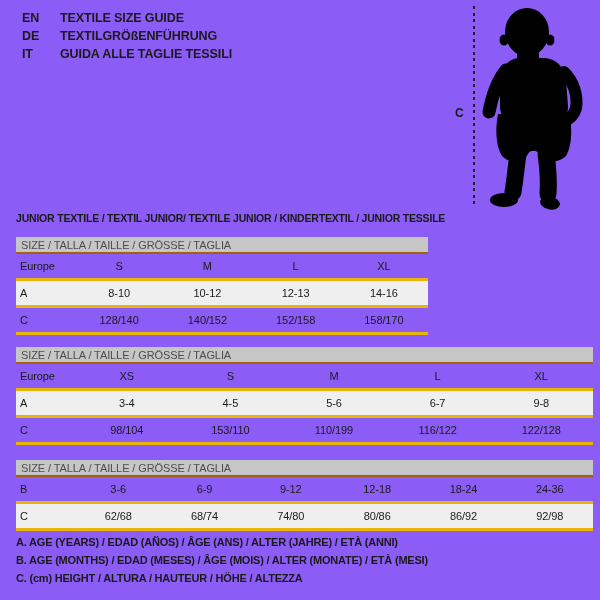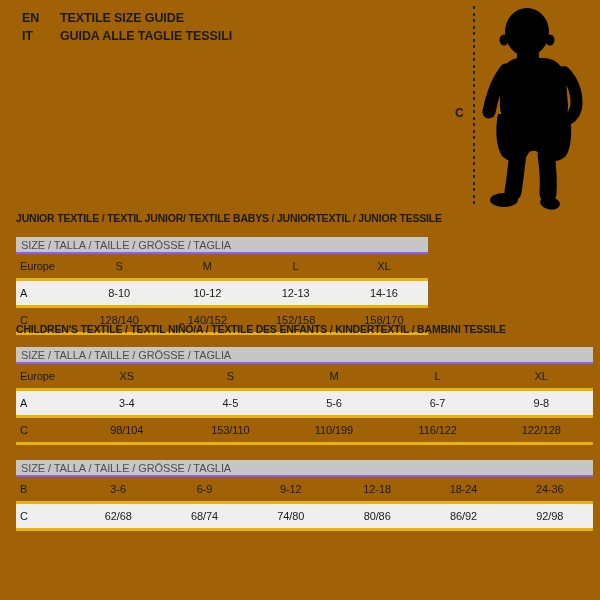--- a/index.html
+++ b/index.html
@@ -1,17 +1,17 @@
 <!DOCTYPE html>
 <html><head>
 <meta charset="utf-8">
 <style>
   html,body{margin:0;padding:0;}
   body{font-family:"Liberation Sans",sans-serif;background:#fff;}
-  #canvas{position:relative;width:600px;height:600px;background:#a16207;overflow:hidden;
+  #canvas{position:relative;width:600px;height:600px;background:#8b5cf6;overflow:hidden;
           color:#1a1a1a;letter-spacing:-0.1px;}
 
   
   .lang-list{position:absolute;left:22px;top:9px;font-size:12.5px;font-weight:bold;line-height:18.2px;}
   .lang-row{white-space:nowrap;}
   .lang-code{display:inline-block;width:38px;}
 
   
   .dash-line{position:absolute;left:473px;top:6px;width:2px;height:201px;
              background:repeating-linear-gradient(to bottom,#222 0 3px,transparent 3px 6.5px);}
@@ -20,39 +20,40 @@
 
   
   .sec-title{position:absolute;left:16px;font-size:10.5px;font-weight:bold;letter-spacing:-0.2px;
              line-height:15.5px;white-space:nowrap;}
   .t1{top:211px;} .t2{top:322px;} .t3{top:420px;}
 
   
   .tbl{position:absolute;left:16px;}
   .tbl1{top:237px;width:412px;} .tbl2{top:347px;width:577px;} .tbl3{top:460px;width:577px;}
   .size-bar{height:17px;line-height:17px;background:#c6c6c6;color:#4d4d4d;font-size:11px;
-            padding-left:5px;border-bottom:2px solid #8b5cf6;box-sizing:border-box;
+            padding-left:5px;border-bottom:2px solid #a16207;box-sizing:border-box;
             white-space:nowrap;overflow:hidden;}
   table{border-collapse:collapse;table-layout:fixed;width:100%;font-size:11px;color:#1a1a1a;}
   td{height:24px;line-height:16px;text-align:center;padding:0;border-bottom:3px solid #eab308;
      white-space:nowrap;overflow:hidden;}
   td.first{width:55px;text-align:left;padding-left:4px;}
   tr.shade td{background:#efefef;}
 
   
   .notes{position:absolute;left:16px;top:533px;font-size:11px;font-weight:bold;line-height:18.2px;
          letter-spacing:-0.2px;white-space:nowrap;}
 </style>
 </head>
 <body>
 
 <div id="canvas">
 
   <div class="lang-list">
       <div class="lang-row"><span class="lang-code">EN</span><span>TEXTILE SIZE GUIDE</span></div>
+      <div class="lang-row"><span class="lang-code">DE</span><span>TEXTILGRÖßENFÜHRUNG</span></div>
       <div class="lang-row"><span class="lang-code">IT</span><span>GUIDA ALLE TAGLIE TESSILI</span></div>
     </div>
 
   <div class="dash-line"></div>
   <div class="c-label">C</div>
   <svg class="baby-svg" width="112" height="208" viewBox="0 0 112 208">
     <g fill="#000">
 
       <ellipse cx="45" cy="28" rx="22" ry="24"></ellipse>
       <ellipse cx="22" cy="36" rx="4.5" ry="5.5"></ellipse>
@@ -71,21 +72,21 @@
 
       <path d="M24,66 C16,76 10,92 7,108" stroke-width="13"></path>
       <path d="M82,68 C92,78 96,92 94,104 C92,112 86,116 80,118" stroke-width="12"></path>
 
       <path d="M36,150 C34,164 33,176 31,188" stroke-width="17"></path>
       <path d="M64,150 C66,164 67,176 66,190" stroke-width="17"></path>
     </g>
   </svg>
 
   <div class="sec-title t1">
-    <div>JUNIOR TEXTILE / TEXTIL JUNIOR/ TEXTILE BABYS / JUNIORTEXTIL / JUNIOR TESSILE</div>
+    <div>JUNIOR TEXTILE / TEXTIL JUNIOR/ TEXTILE JUNIOR / KINDERTEXTIL / JUNIOR TESSILE</div>
   </div>
   <div class="tbl tbl1">
     <div class="size-bar">SIZE / TALLA / TAILLE / GRÖSSE / TAGLIA</div>
     <table>
         <tbody>
           <tr>
             <td class="first">Europe</td>
             <td>S</td>
             <td>M</td>
             <td>L</td>
@@ -102,23 +103,20 @@
             <td class="first">C</td>
             <td>128/140</td>
             <td>140/152</td>
             <td>152/158</td>
             <td>158/170</td>
           </tr>
         </tbody>
       </table>
   </div>
 
-  <div class="sec-title t2">
-    <div>CHILDREN'S TEXTILE / TEXTIL NIÑO/A / TEXTILE DES ENFANTS / KINDERTEXTIL / BAMBINI TESSILE</div>
-  </div>
   <div class="tbl tbl2">
     <div class="size-bar">SIZE / TALLA / TAILLE / GRÖSSE / TAGLIA</div>
     <table>
         <tbody>
           <tr>
             <td class="first">Europe</td>
             <td>XS</td>
             <td>S</td>
             <td>M</td>
             <td>L</td>
@@ -163,14 +161,19 @@
             <td>68/74</td>
             <td>74/80</td>
             <td>80/86</td>
             <td>86/92</td>
             <td>92/98</td>
           </tr>
         </tbody>
       </table>
   </div>
 
+  <div class="notes">
+      <div>A. AGE (YEARS) / EDAD (AÑOS) / ÂGE (ANS) / ALTER (JAHRE) / ETÀ (ANNI)</div>
+      <div>B. AGE (MONTHS) / EDAD (MESES) / ÂGE (MOIS) / ALTER (MONATE) / ETÀ (MESI)</div>
+      <div>C. (cm) HEIGHT / ALTURA / HAUTEUR / HÖHE / ALTEZZA</div>
+    </div>
 
 </div>
 
 </body></html>

